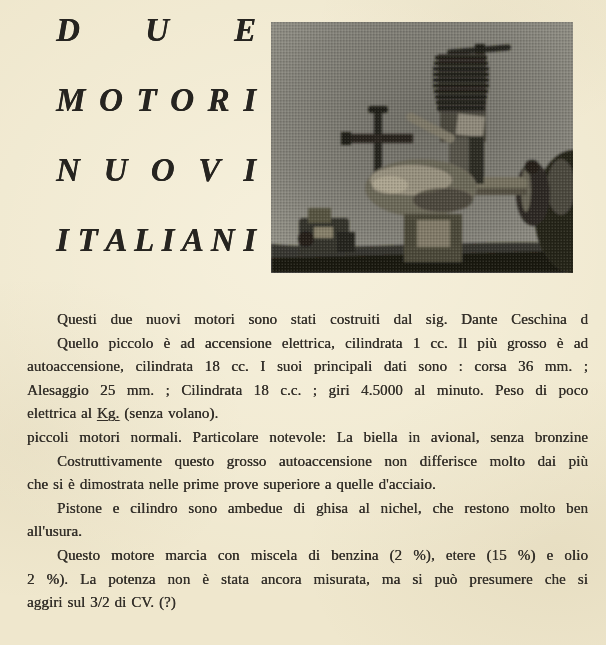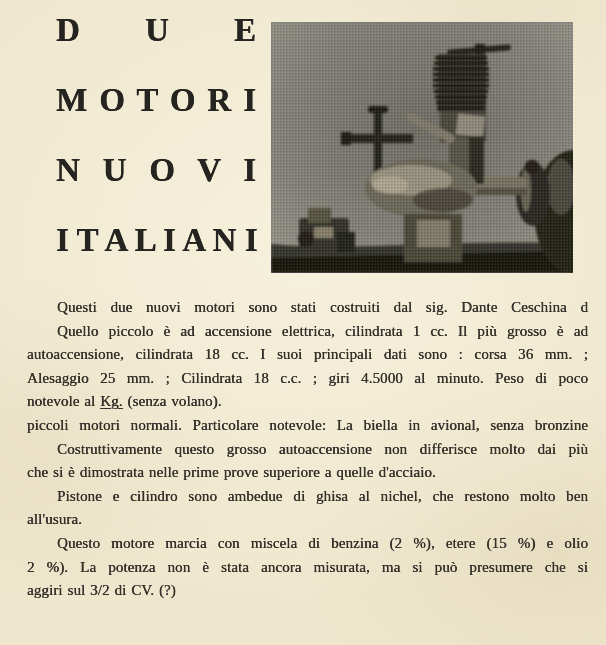--- a/index.html
+++ b/index.html
@@ -22,20 +22,21 @@
 
   
   .title-block {
     position: absolute;
     left: 56px;
     top: 12px;
     width: 200px;
   }
   .title-line {
     font-family: "Liberation Serif", serif;
+    font-style: italic;
     font-weight: 700;
     font-size: 33px;
     line-height: 37px;
     height: 37px;
     margin-bottom: 33px;
     color: #262420;
     white-space: nowrap;
     text-align: justify;
     text-align-last: justify;
     text-shadow: 0.3px 0 0 currentColor;
@@ -48,21 +49,21 @@
     top: 22px;
     width: 302px;
     height: 251px;
   }
   .photo svg { display: block; }
 
   
   .article {
     position: absolute;
     left: 27px;
-    top: 296px;
+    top: 308px;
     width: 561px;
     color: #34302a;
     font-size: 15px;
     letter-spacing: 0.1px;
     word-spacing: 1px;
     text-shadow: 0.3px 0 0 currentColor;
   }
   .para { margin: 0; padding: 0; }
   .line {
     display: block;
@@ -172,21 +173,21 @@
   <div class="article">
 
     <p class="para">
       <span class="line just indent">Questi due nuovi motori sono stati costruiti dal sig. Dante Ceschina d</span>
     </p>
 
     <p class="para">
       <span class="line just indent">Quello piccolo è ad accensione elettrica, cilindrata 1 cc. Il più grosso è ad</span>
       <span class="line just">autoaccensione, cilindrata 18 cc. I suoi principali dati sono : corsa 36 mm. ;</span>
       <span class="line just">Alesaggio 25 mm. ; Cilindrata 18 c.c. ; giri 4.5000 al minuto. Peso di poco</span>
-      <span class="line"><span>notevole al </span><span class="u-kg">Kg.</span><span> (senza volano).</span></span>
+      <span class="line"><span>elettrica al </span><span class="u-kg">Kg.</span><span> (senza volano).</span></span>
     </p>
 
     <p class="para">
       <span class="line just">piccoli motori normali. Particolare notevole: La biella in avional, senza bronzine</span>
       <span class="line just indent">Costruttivamente questo grosso autoaccensione non differisce molto dai più</span>
       <span class="line">che si è dimostrata nelle prime prove superiore a quelle d'acciaio.</span>
     </p>
 
     <p class="para">
       <span class="line just indent">Pistone e cilindro sono ambedue di ghisa al nichel, che restono molto ben</span>

